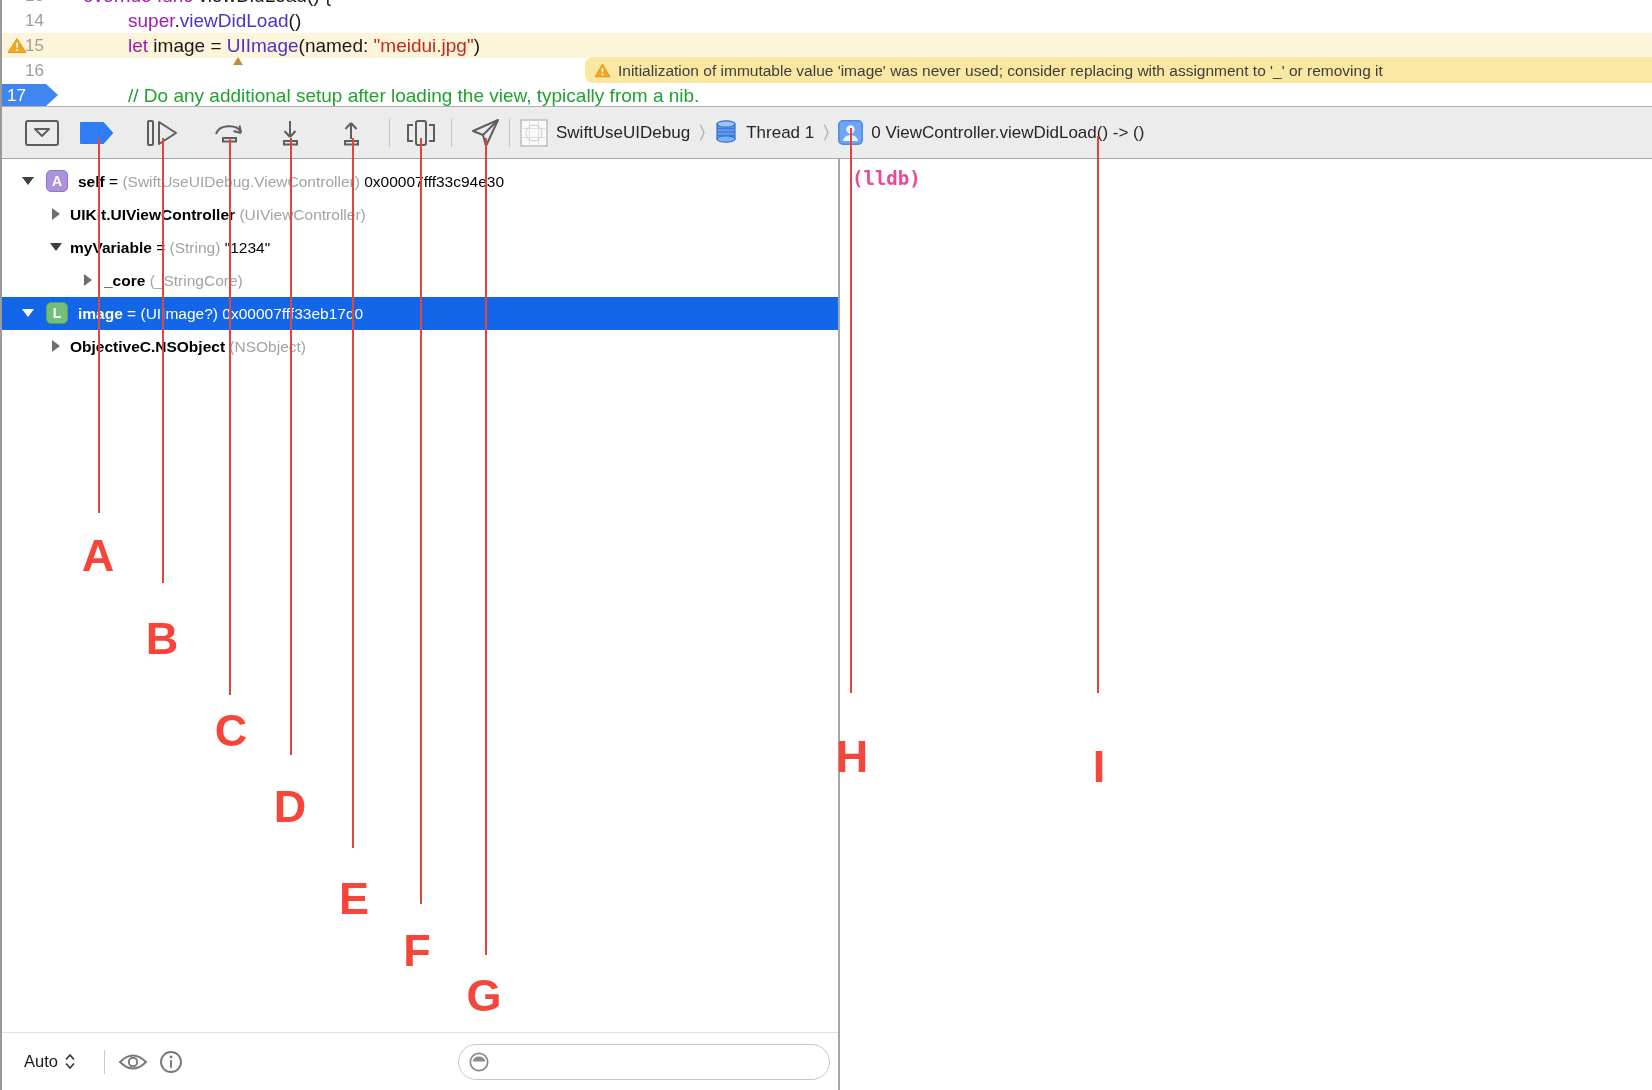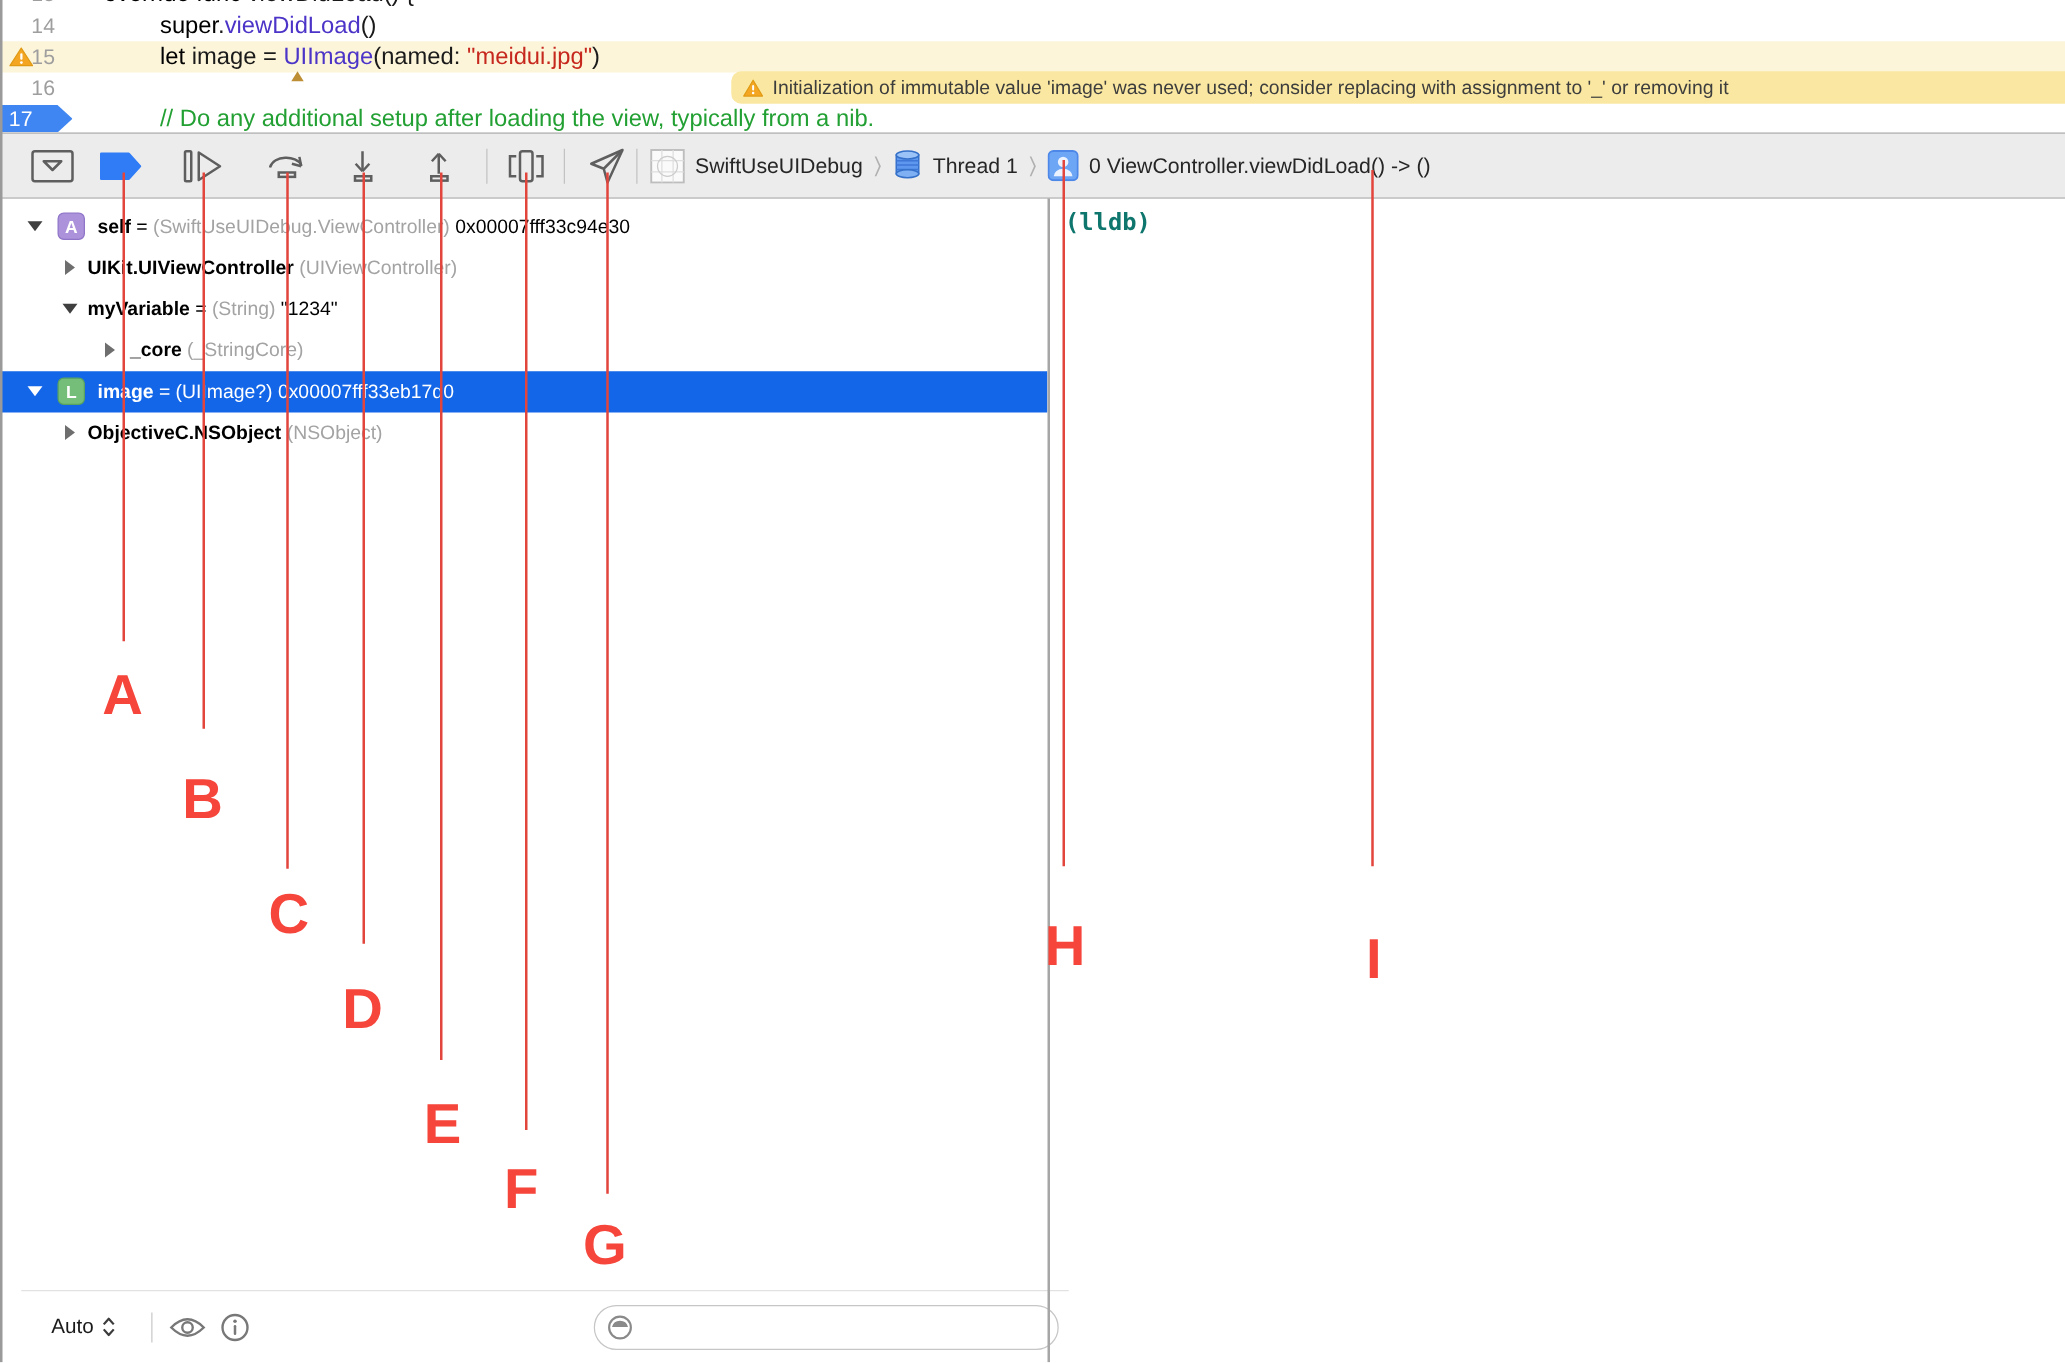--- a/index.html
+++ b/index.html
@@ -8,21 +8,21 @@
     font-family:"Liberation Sans",sans-serif;color:#000;
   }
   .window-edge{position:absolute;left:0;top:0;width:2px;height:1090px;background:#9a9a9a;z-index:60;}
 
   
   .code-area{position:absolute;left:0;top:0;width:1652px;height:106px;background:#fff;overflow:hidden;
     font-family:Liberation Sans, sans-serif;font-size:19px;line-height:25px;}
   .code-row{position:absolute;left:0;right:0;height:25px;white-space:pre;}
   .row-warn-bg{background:#fcf5da;padding-left:43px;}
   .code-text{position:absolute;white-space:pre;}
-  .tok-kw{color:#000000;}
+  .tok-kw{color:#a21caf;}
   .tok-fn{color:#4b34c7;}
   .tok-str{color:#c7281e;}
   .tok-plain{color:#1a1a1a;}
   .tok-comment{color:#23a033;}
   .gutter-num{position:absolute;width:44px;text-align:right;color:#9e9e9e;font-size:17px;line-height:25px;}
   .bp-tag{position:absolute;left:0;top:84px;width:58px;height:22px;background:#3f86f2;
     clip-path:polygon(0 0,46px 0,58px 11px,46px 100%,0 100%);}
   .bp-tag .gutter-num{color:#fff;top:-1px;right:32px;width:44px;left:auto;}
   .warn-caret{position:absolute;left:233px;top:57px;width:0;height:0;
     border-left:5px solid transparent;border-right:5px solid transparent;border-bottom:8px solid #bd8e34;}
@@ -53,24 +53,24 @@
   .badge.loc{background:#74be79;border:1px solid #58a35f;box-sizing:border-box;}
   .vname{font-weight:bold;}
   .vtype{color:#a3a3a3;}
   .var-row.sel .vtype{color:#fff;}
   .vtext{white-space:pre;}
 
   
   .panel-divider{position:absolute;left:838px;top:159px;width:2px;height:931px;background:#a6a6a6;z-index:5;}
   .console{position:absolute;left:840px;top:159px;width:812px;height:873px;background:#fff;}
   .lldb{position:absolute;left:12px;top:8px;font-family:"DejaVu Sans Mono",monospace;font-weight:600;
-    font-size:19px;color:#0f766e;}
-
-  
-  .bbar{position:absolute;top:1032px;height:58px;background:#fff;border-top:1px solid #e2e2e2;box-sizing:border-box;margin-left:17px;}
+    font-size:19px;color:#ec4899;}
+
+  
+  .bbar{position:absolute;top:1032px;height:58px;background:#fff;border-top:1px solid #e2e2e2;box-sizing:border-box;}
   .bbar-left{left:0;width:838px;}
   .bbar-right{left:840px;width:812px;}
   .scope{position:absolute;left:24px;top:0;height:57px;display:flex;align-items:center;font-size:16.5px;color:#1a1a1a;gap:6px;}
   .bb-sep{position:absolute;top:17px;width:1px;height:24px;background:#c9c9c9;}
   .bb-ico{position:absolute;top:0;height:57px;display:flex;align-items:center;}
   .filter-field{position:absolute;left:458px;top:11px;width:372px;height:36px;border:1.5px solid #c6c6c6;
     border-radius:18px;background:#fff;box-sizing:border-box;display:flex;align-items:center;padding-left:9px;gap:8px;}
   .filter-input{border:none;outline:none;flex:1;height:28px;font-size:15px;background:transparent;}
   .allout{position:absolute;left:20px;top:0;height:57px;display:flex;align-items:center;font-size:16.5px;color:#1a1a1a;gap:7px;}
   .toggle{position:absolute;top:19px;width:30px;height:23px;border-radius:4px;background:#1e7bf1;}

